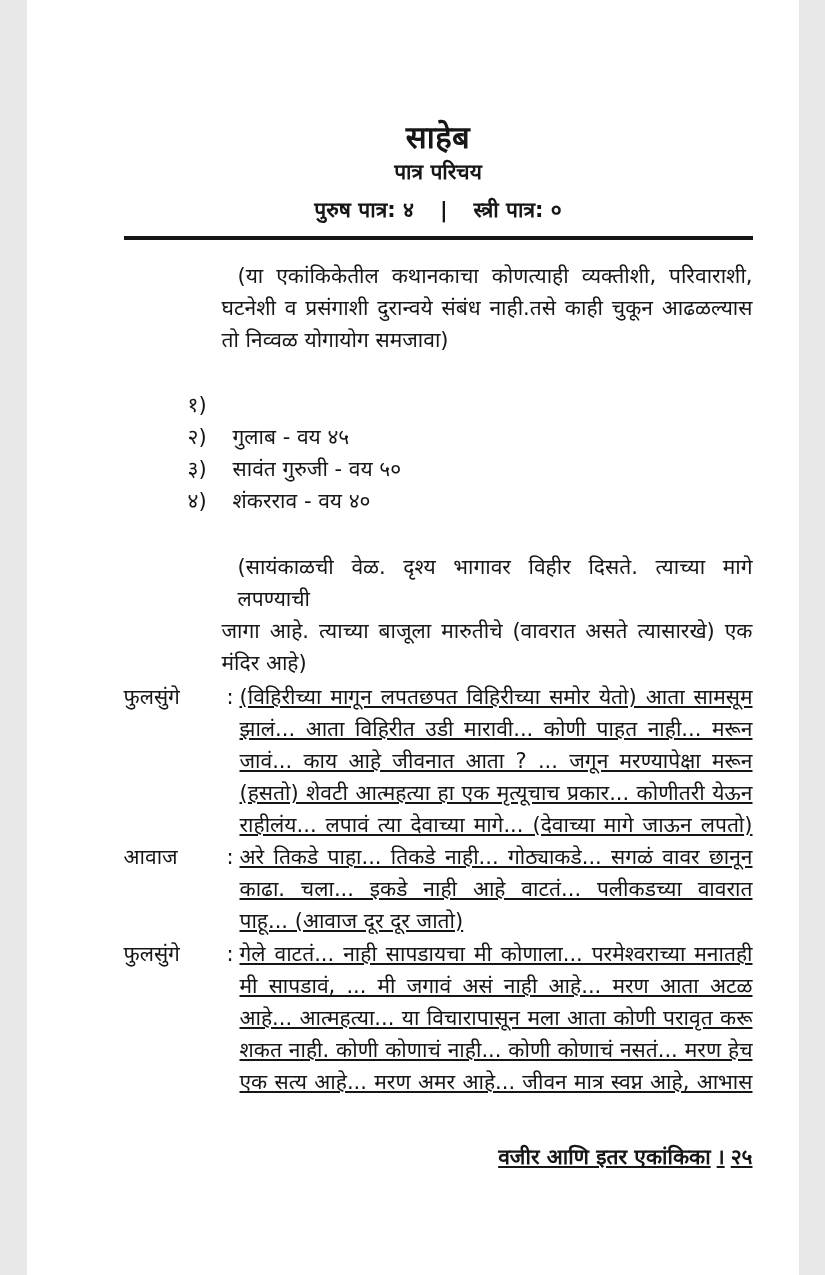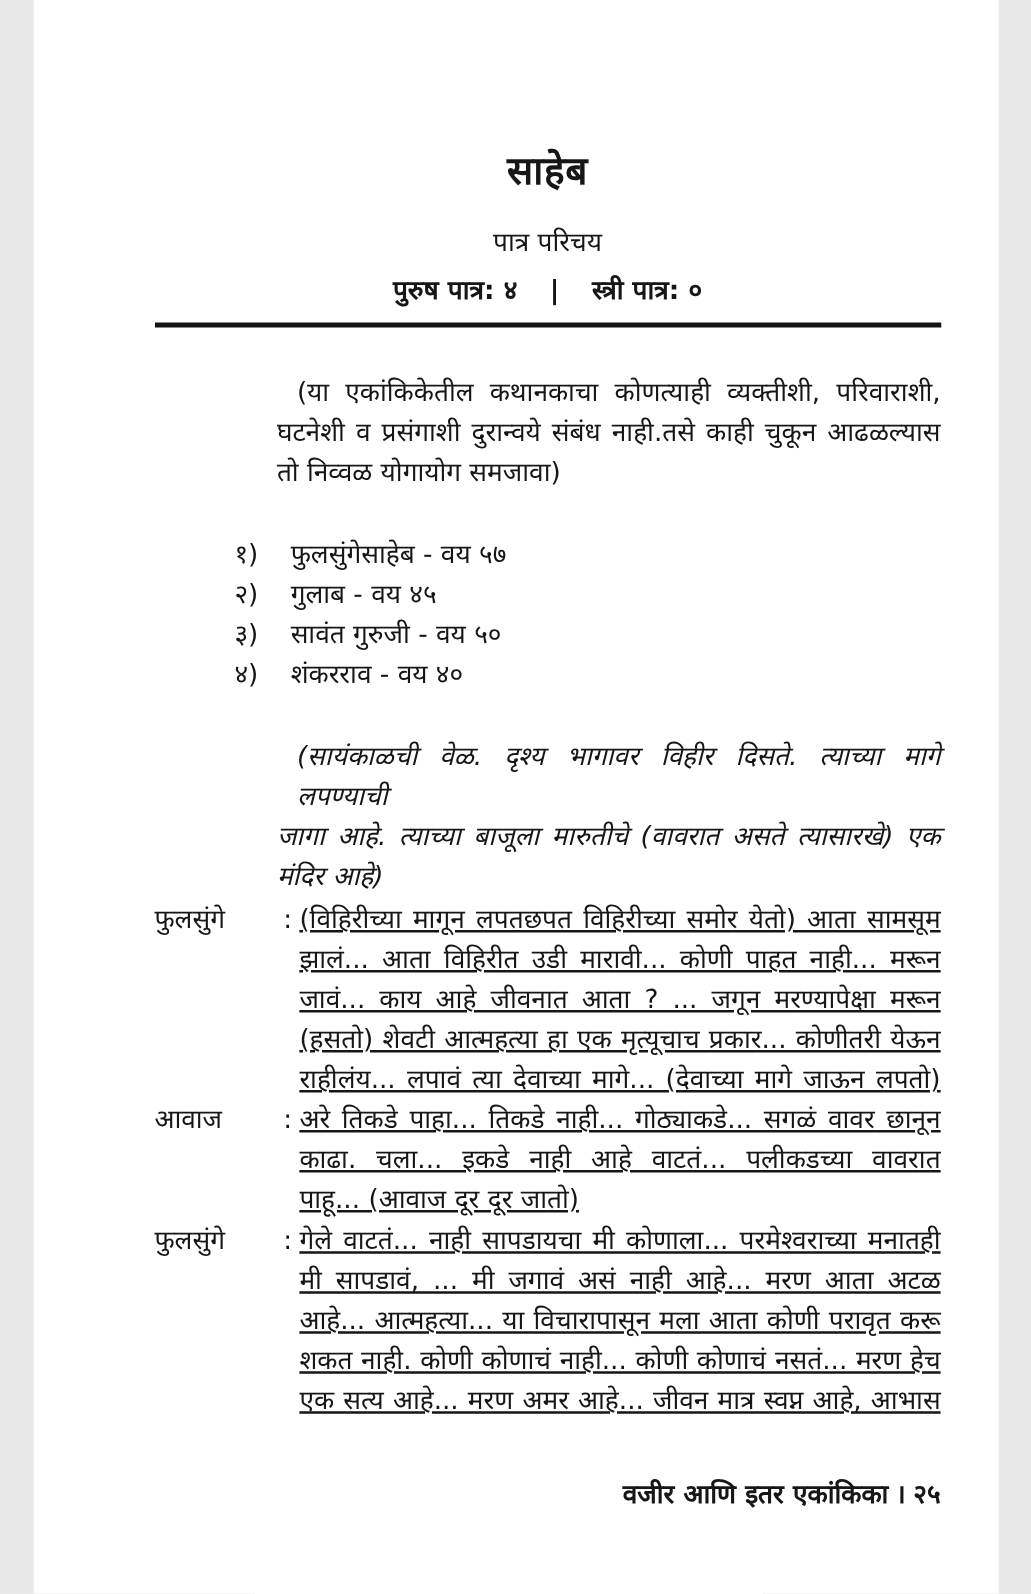--- a/index.html
+++ b/index.html
@@ -21,24 +21,23 @@
   }
   .title {
     margin-top: 116px;
     text-align: center;
     font-size: 31px;
     font-weight: bold;
     line-height: 42px;
     letter-spacing: 0.5px;
   }
   .subtitle {
-    margin-top: 22px;
     text-align: center;
     font-size: 21px;
-    font-weight: normal;
+    font-weight: bold;
     line-height: 28px;
   }
   .cast-line {
     margin-top: 10px;
     text-align: center;
     font-size: 21px;
     font-weight: bold;
     line-height: 28px;
   }
   .cast-line .sep { padding: 0 26px; font-weight: bold; }
@@ -48,25 +47,25 @@
     height: 4px;
     background: #141414;
   }
   .bline {
     font-size: 21px;
     line-height: 32px;
     white-space: normal;
   }
   .j { text-align: justify; text-align-last: justify; }
   .indent { padding-left: 16px; }
-  .disclaimer { margin-top: 36px; margin-left: 98px; }
+  .disclaimer { margin-top: 20px; margin-left: 98px; }
   .char-list { margin-top: 33px; margin-left: 64px; }
   .char-row { display: flex; font-size: 21px; line-height: 32px; }
   .char-num { width: 45px; flex: 0 0 45px; }
-  .stage { margin-top: 34px; margin-left: 98px; font-style: italic; }
+  .stage { margin-top: 34px; margin-left: 98px; }
   .dialogue { position: relative; padding-left: 116px; text-decoration: underline; }
   .dlg-1 { margin-top: 2px; }
   .dlg-2 { margin-top: 0; }
   .dlg-3 { margin-top: 1px; }
   .speaker {
     position: absolute;
     left: 0; top: 0;
     font-size: 21px;
     line-height: 32px;
   }
@@ -75,20 +74,21 @@
     left: 103px; top: 0;
     font-size: 21px;
     line-height: 32px;
   }
   .footer {
     margin-top: 44px;
     text-align: right;
     font-size: 21px;
     font-weight: bold;
     line-height: 30px;
+    text-decoration: underline;
   }
   .footer .sep { padding: 0 6px; }
 </style>
 </head>
 <body>
 
 <div class="page">
   <div class="content">
 
     <div class="title">साहेब</div>
@@ -103,21 +103,20 @@
 
     <div class="disclaimer">
       <div class="bline j indent">(या एकांकिकेतील कथानकाचा कोणत्याही व्यक्तीशी, परिवाराशी,</div>
       <div class="bline j">घटनेशी व प्रसंगाशी दुरान्वये संबंध नाही.तसे काही चुकून आढळल्यास</div>
       <div class="bline">तो निव्वळ योगायोग समजावा)</div>
     </div>
 
     <div class="char-list">
       <div class="char-row">
         <span class="char-num">१)</span>
-        <span>फुलसुंगेसाहेब - वय ५७</span>
       </div>
       <div class="char-row">
         <span class="char-num">२)</span>
         <span>गुलाब - वय ४५</span>
       </div>
       <div class="char-row">
         <span class="char-num">३)</span>
         <span>सावंत गुरुजी - वय ५०</span>
       </div>
       <div class="char-row">

